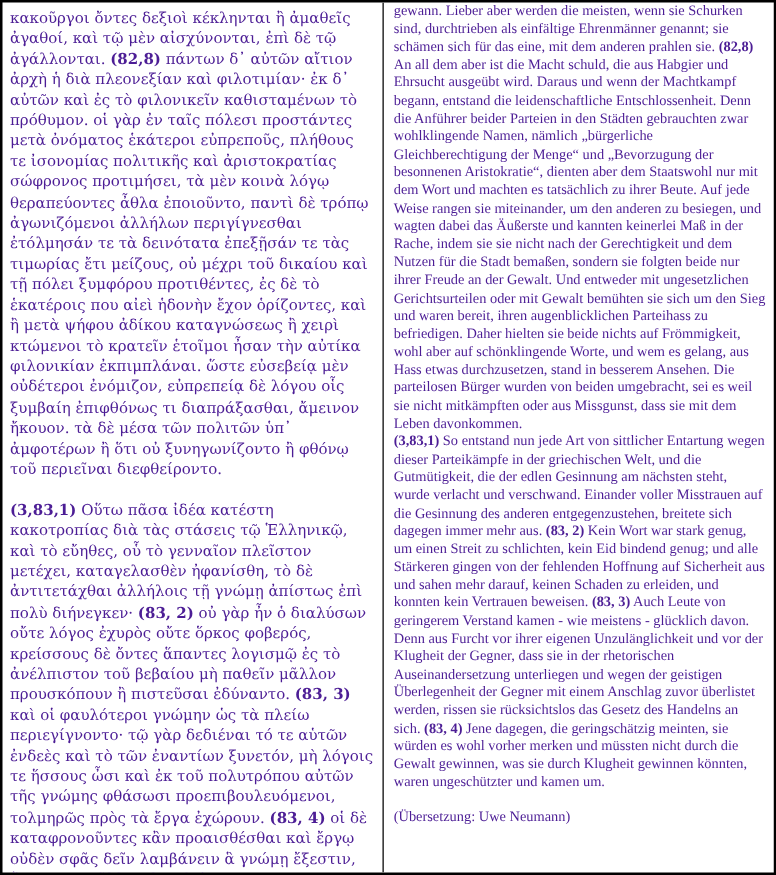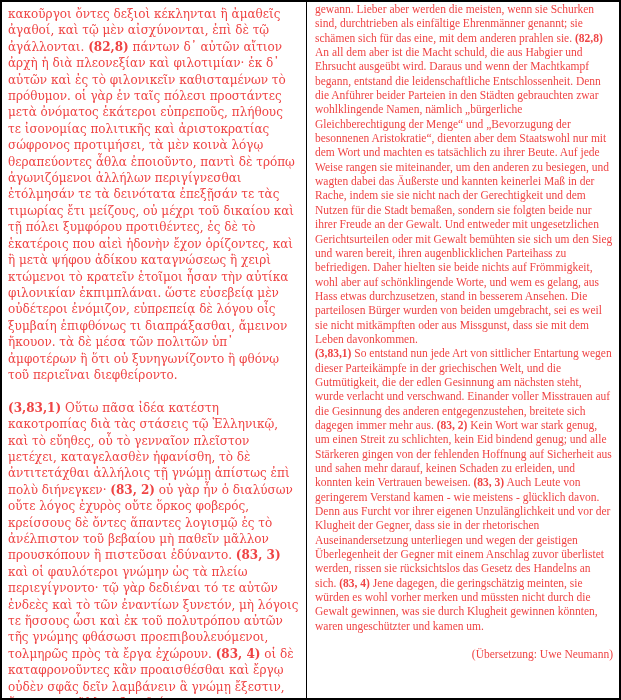--- a/index.html
+++ b/index.html
@@ -13,21 +13,21 @@
     box-sizing: border-box;
     width: 621px;
     height: 700px;
     border: 2px solid #000000;
     display: flex;
     background: #ffffff;
     overflow: hidden;
   }
   .col {
     box-sizing: border-box;
-    color: #ef4444;
+    color: #4c1d95;
     overflow: hidden;
   }
   .col-left {
     width: 305px;
     border-right: 1px solid #000000;
     padding: 4px 7px 4px 6px;
     font-family: "DejaVu Serif", "Liberation Serif", serif;
     font-size: 12px;
     line-height: 16.4px;
   }
@@ -40,21 +40,20 @@
   }
   p.para {
     margin: 0;
     text-align: left;
   }
   p.para.gap-before {
     margin-top: 16.4px;
   }
   p.para.small-gap-before {
     margin-top: 14.35px;
-    text-align: right;
   }
   .bold {
     font-weight: bold;
   }
 </style>
 </head>
 <body>
 
 <div class="page">
   <div class="col col-left">

